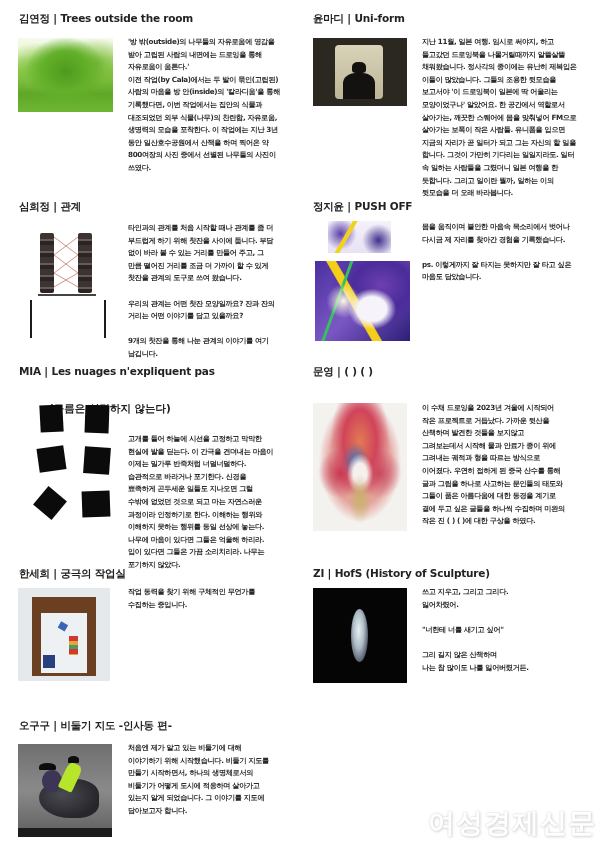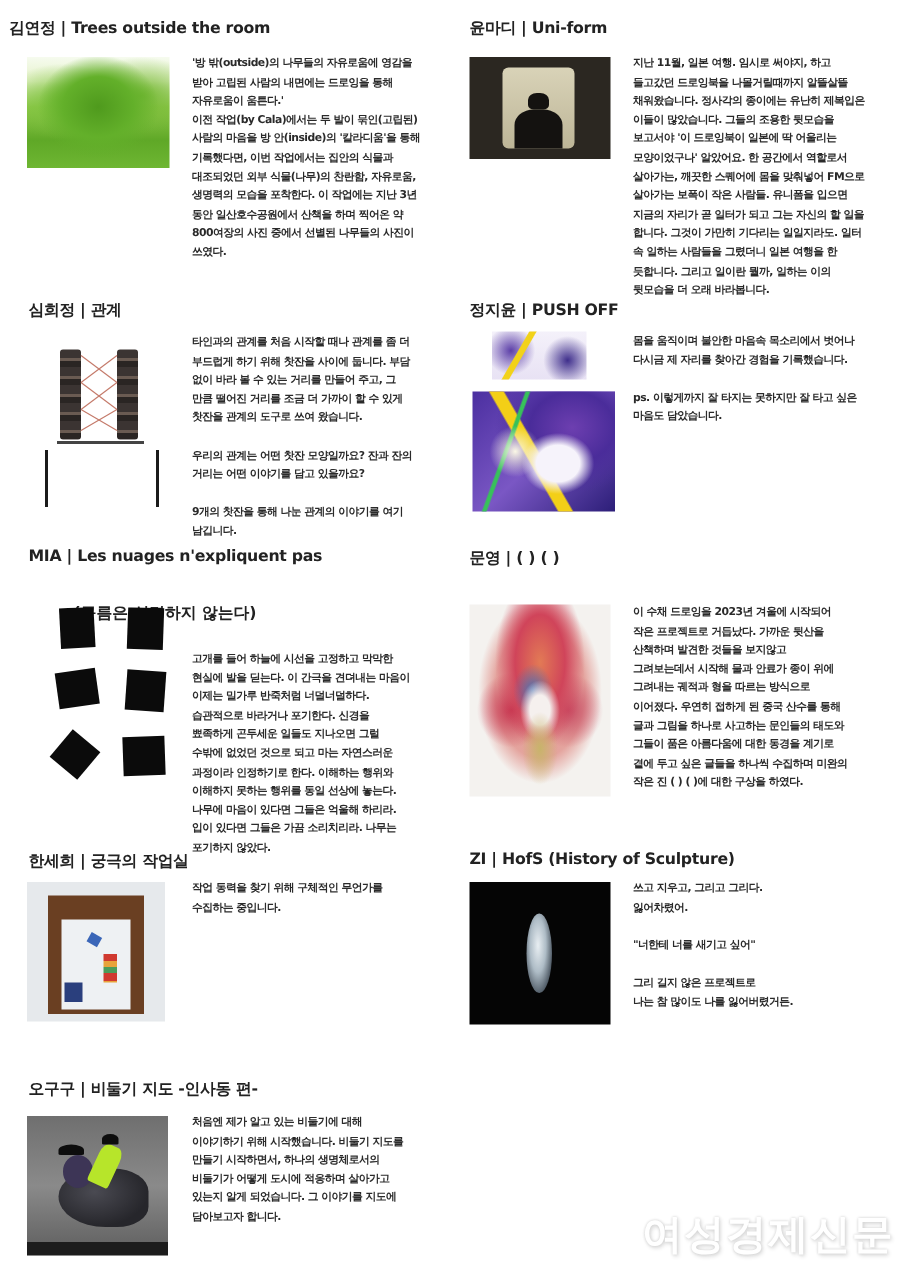--- a/index.html
+++ b/index.html
@@ -102,21 +102,21 @@
 
   .watermark {
     position: absolute; left: 428px; top: 805px; font-size: 27px; font-weight: bold; color: #ffffff;
     text-shadow: 0 0 2px #cfcfcf, 1px 1px 3px #d8d8d8; letter-spacing: 1px; white-space: nowrap;
   }
 </style>
 </head>
 <body>
 
 <div class="entry">
-  <div class="title" style="left:6px;top:12px;">김연정 | Trees outside the room</div>
+  <div class="title" style="left:19px;top:12px;">김연정 | Trees outside the room</div>
   <div class="img img-trees" style="left:18px;top:38px;width:95px;height:74px;"></div>
   <div class="desc" style="left:128px;top:36px;width:170px;">'방 밖(outside)의 나무들의 자유로움에 영감을
 받아 고립된 사람의 내면에는 드로잉을 통해
 자유로움이 움튼다.'
 이전 작업(by Cala)에서는 두 발이 묶인(고립된)
 사람의 마음을 방 안(inside)의 '칼라디움'을 통해
 기록했다면, 이번 작업에서는 집안의 식물과
 대조되었던 외부 식물(나무)의 찬란함, 자유로움,
 생명력의 모습을 포착한다. 이 작업에는 지난 3년
 동안 일산호수공원에서 산책을 하며 찍어온 약
@@ -242,21 +242,21 @@
 <div class="entry">
   <div class="title" style="left:313px;top:567px;">ZI | HofS (History of Sculpture)</div>
   <div class="img img-sculpt" style="left:313px;top:588px;width:94px;height:95px;">
     <div class="glow"></div>
   </div>
   <div class="desc" style="left:422px;top:586px;width:175px;">쓰고 지우고, 그리고 그리다.
 잃어차렸어.
 
 "너한테 너를 새기고 싶어"
 
-그리 길지 않은 프로젝트로
+그리 길지 않은 산책하며
 나는 참 많이도 나를 잃어버렸거든.</div>
 </div>
 
 <div class="entry">
   <div class="title" style="left:19px;top:719px;">오구구 | 비둘기 지도 -인사동 편-</div>
   <div class="img img-pigeon" style="left:18px;top:744px;width:94px;height:93px;">
     <div class="bird"></div>
     <div class="neck"></div>
     <div class="hat1"></div>
     <div class="rider"></div>

